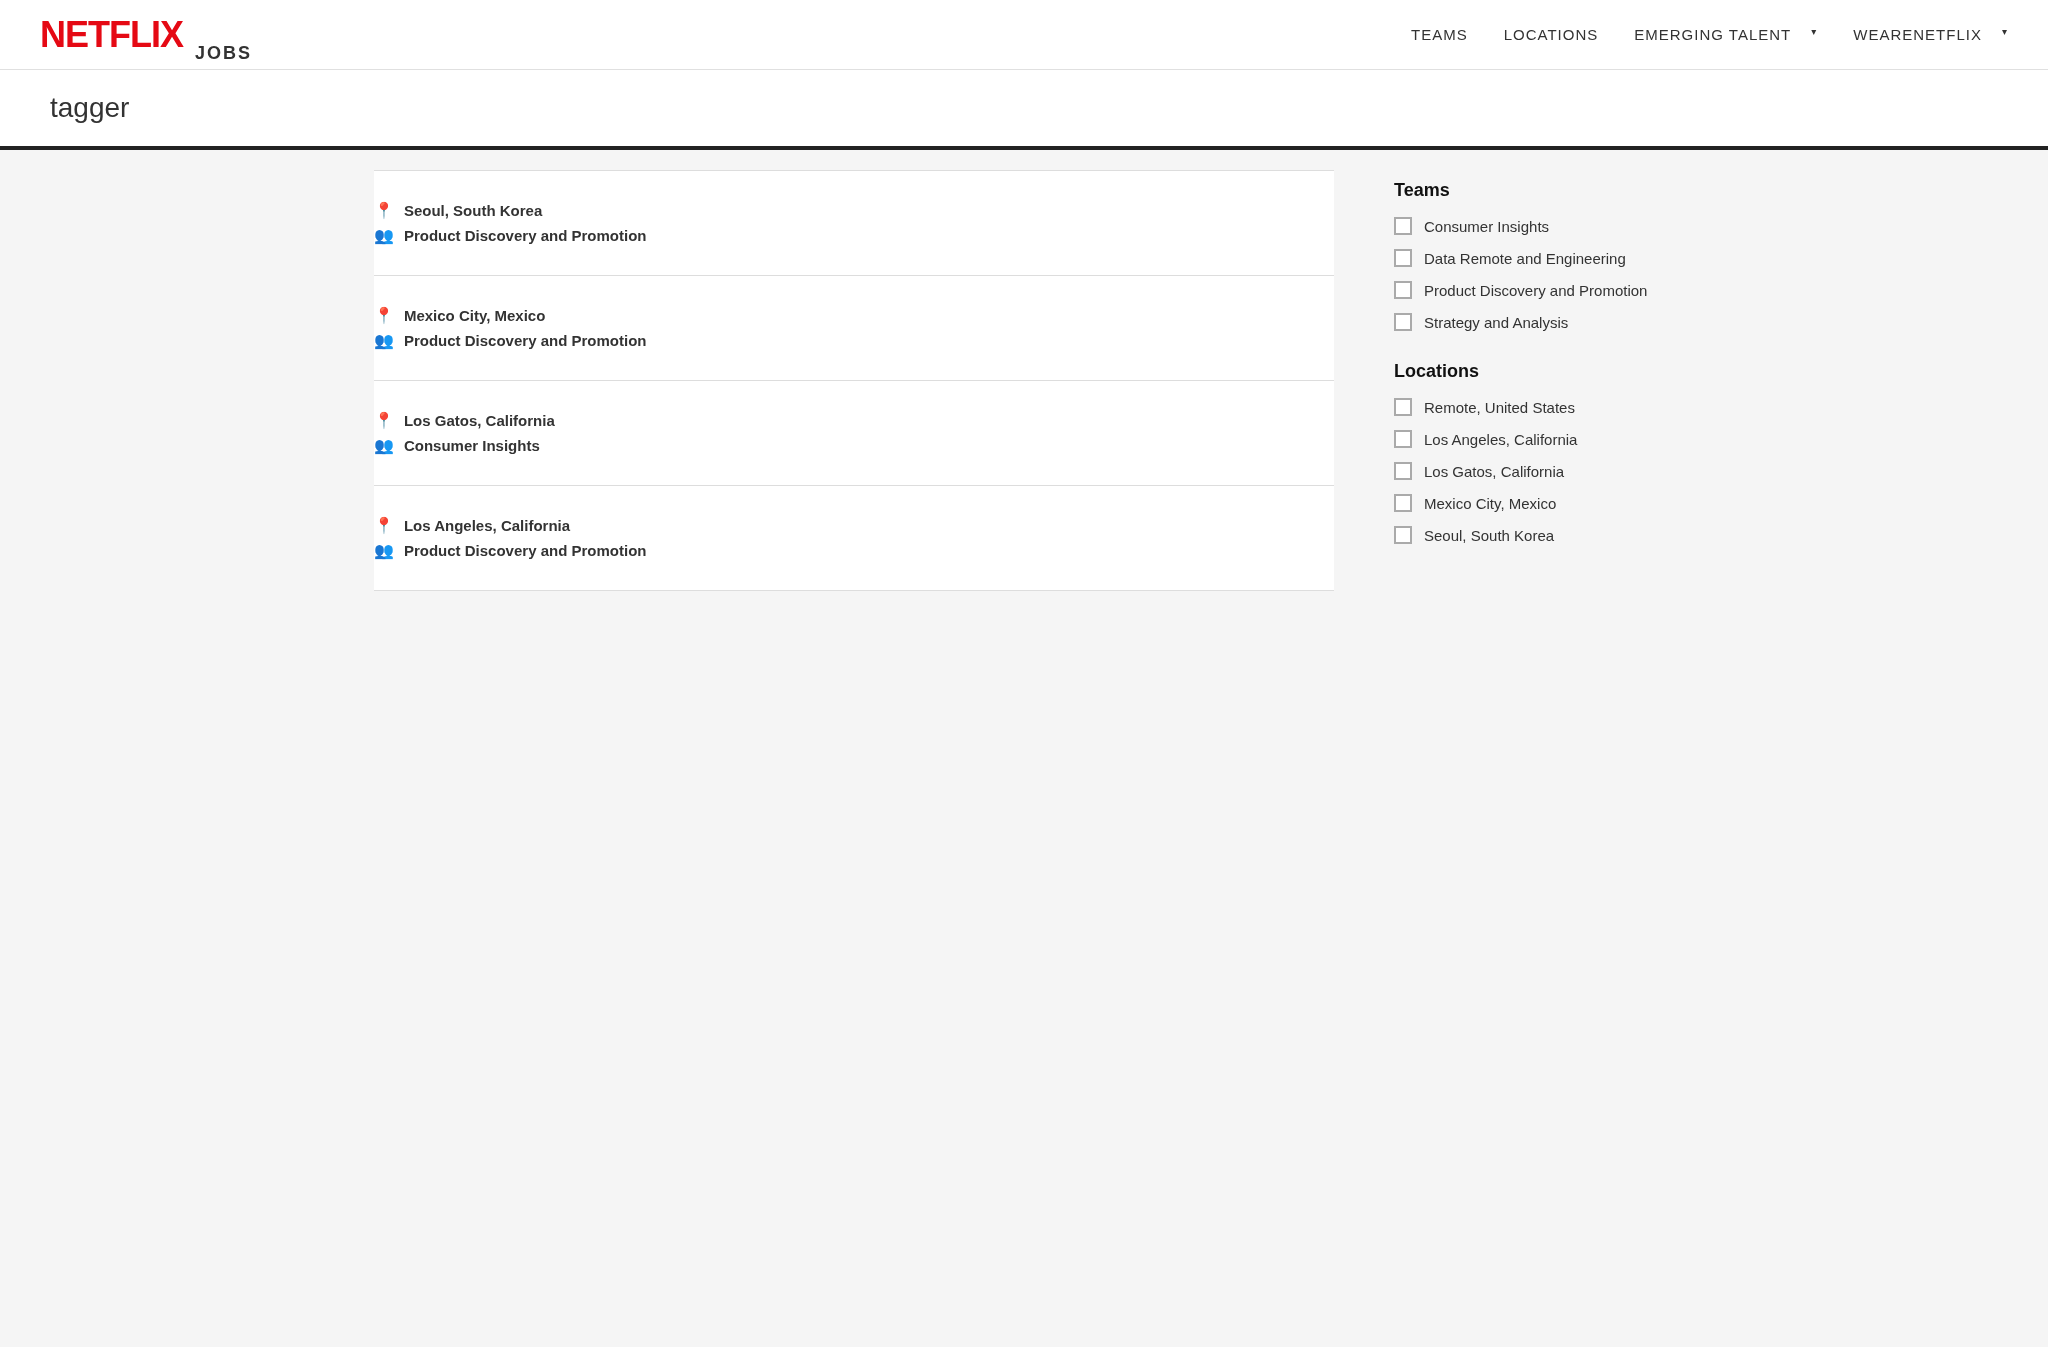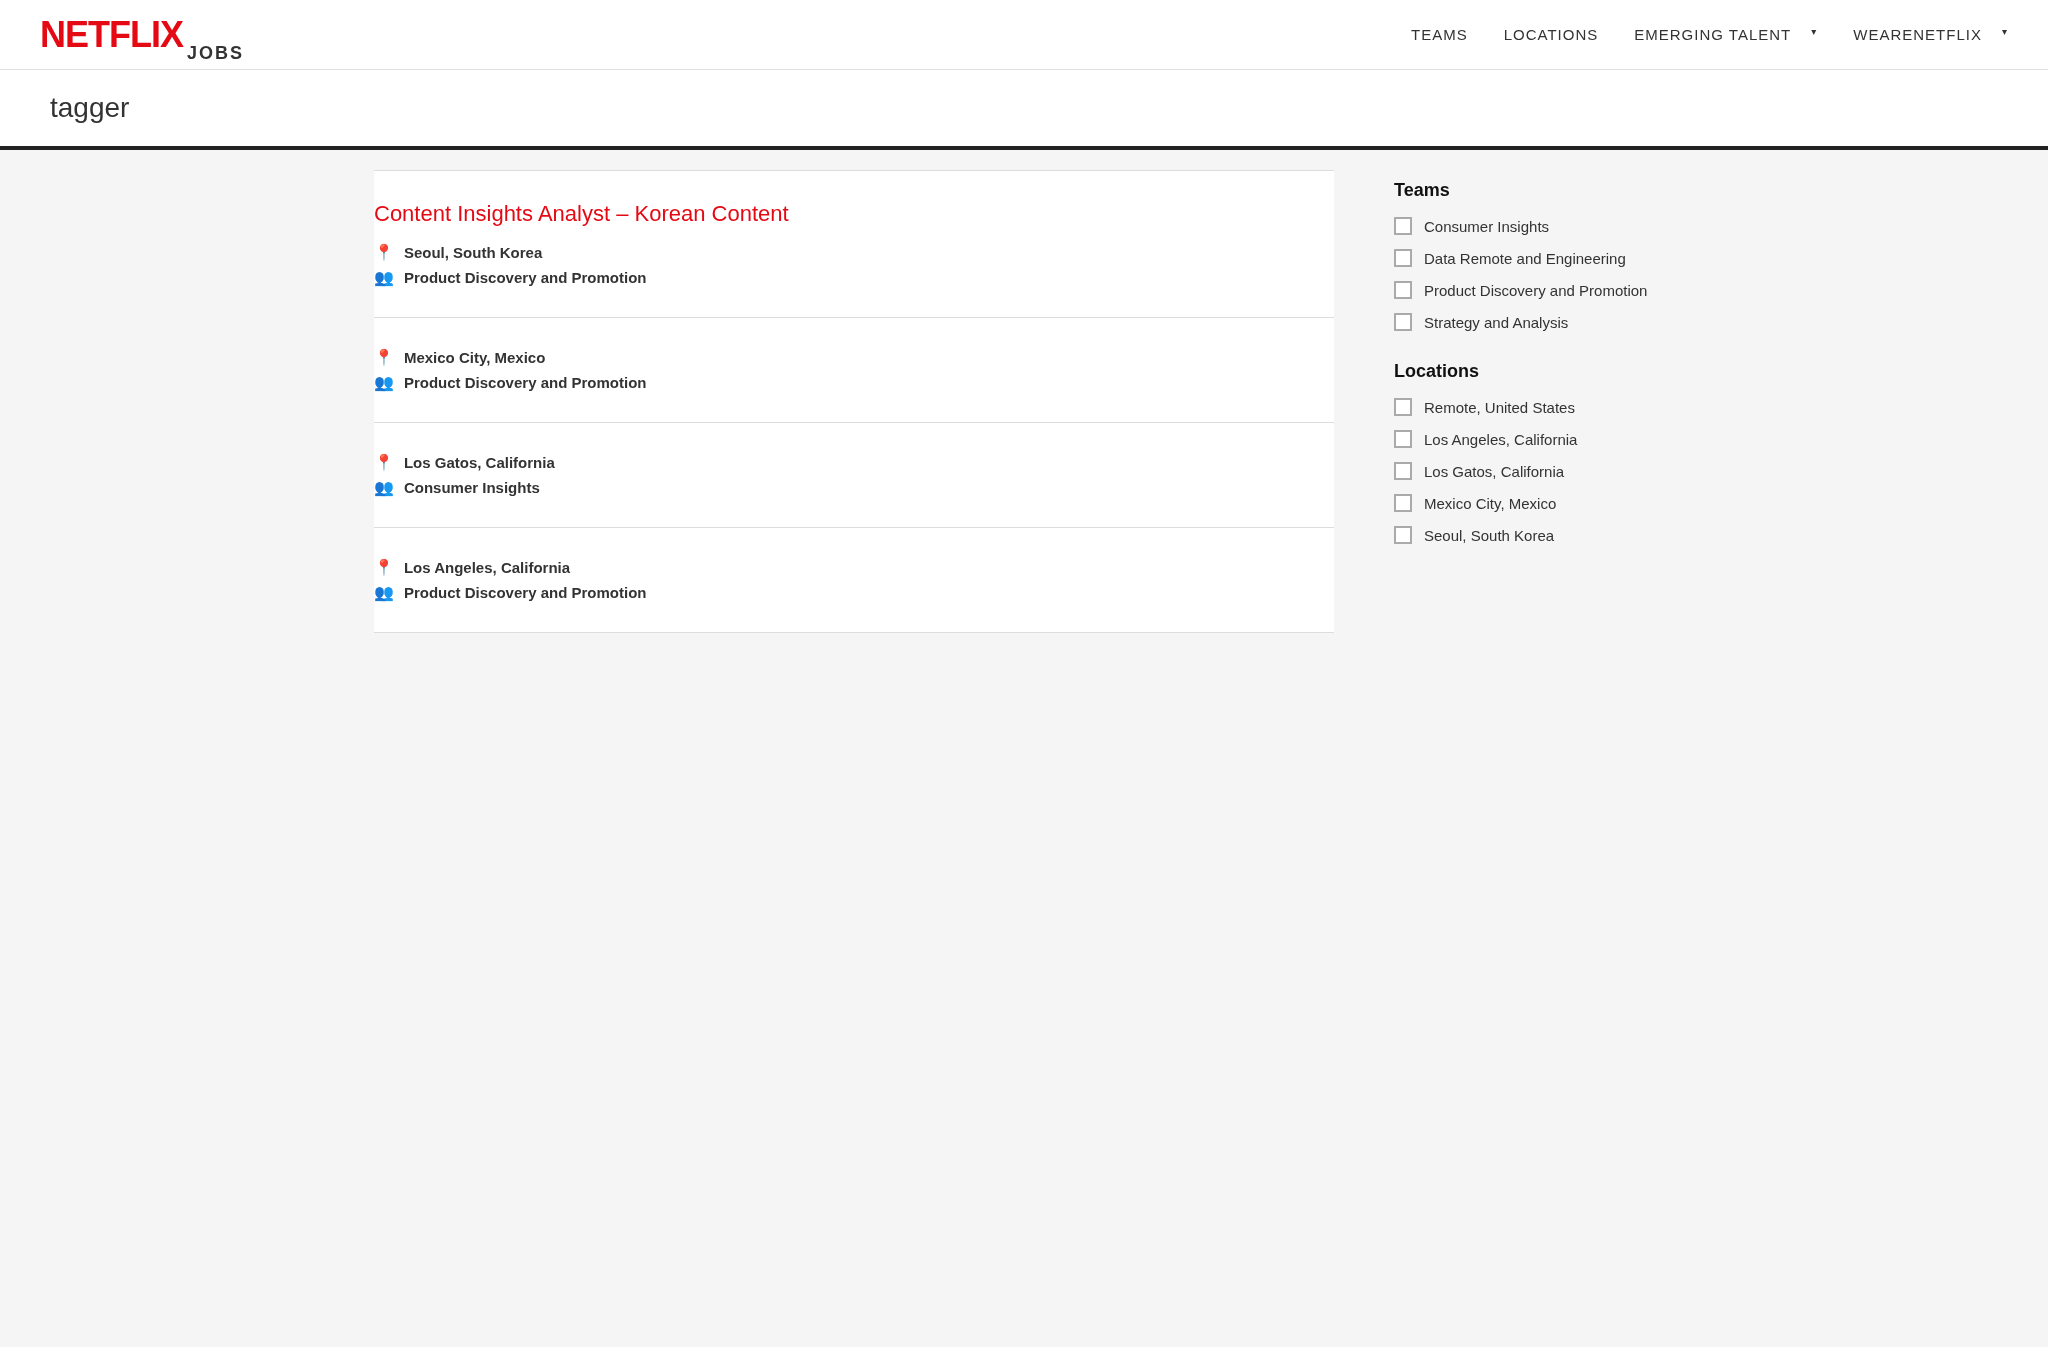--- a/index.html
+++ b/index.html
@@ -11,21 +11,21 @@
       border-bottom: 1px solid #e0e0e0;
       display: flex;
       align-items: center;
       justify-content: space-between;
       padding: 0 40px;
       height: 70px;
     }
     .header-left {
       display: flex;
       align-items: center;
-      gap: 4px;
+      gap: 12px;
     }
     .netflix-logo {
       color: #e50914;
       font-size: 36px;
       font-weight: 900;
       letter-spacing: -1px;
       font-family: Arial Black, Arial, sans-serif;
     }
     .jobs-label {
       font-size: 18px;
@@ -185,21 +185,20 @@
 
 <div class="search-bar">
   <input class="search-input" type="text" value="tagger" style="">
 </div>
 
 <div class="main-content">
 
   <div class="job-listings">
 
     <div class="job-card">
-      <div class="job-title">Content Insights Analyst – Korean Content</div>
       <div class="job-meta">
         <div class="job-meta-item">
           <span class="meta-icon">📍</span>
           <span>Seoul, South Korea</span>
         </div>
         <div class="job-meta-item">
           <span class="meta-icon">👥</span>
           <span>Product Discovery and Promotion</span>
         </div>
       </div>

